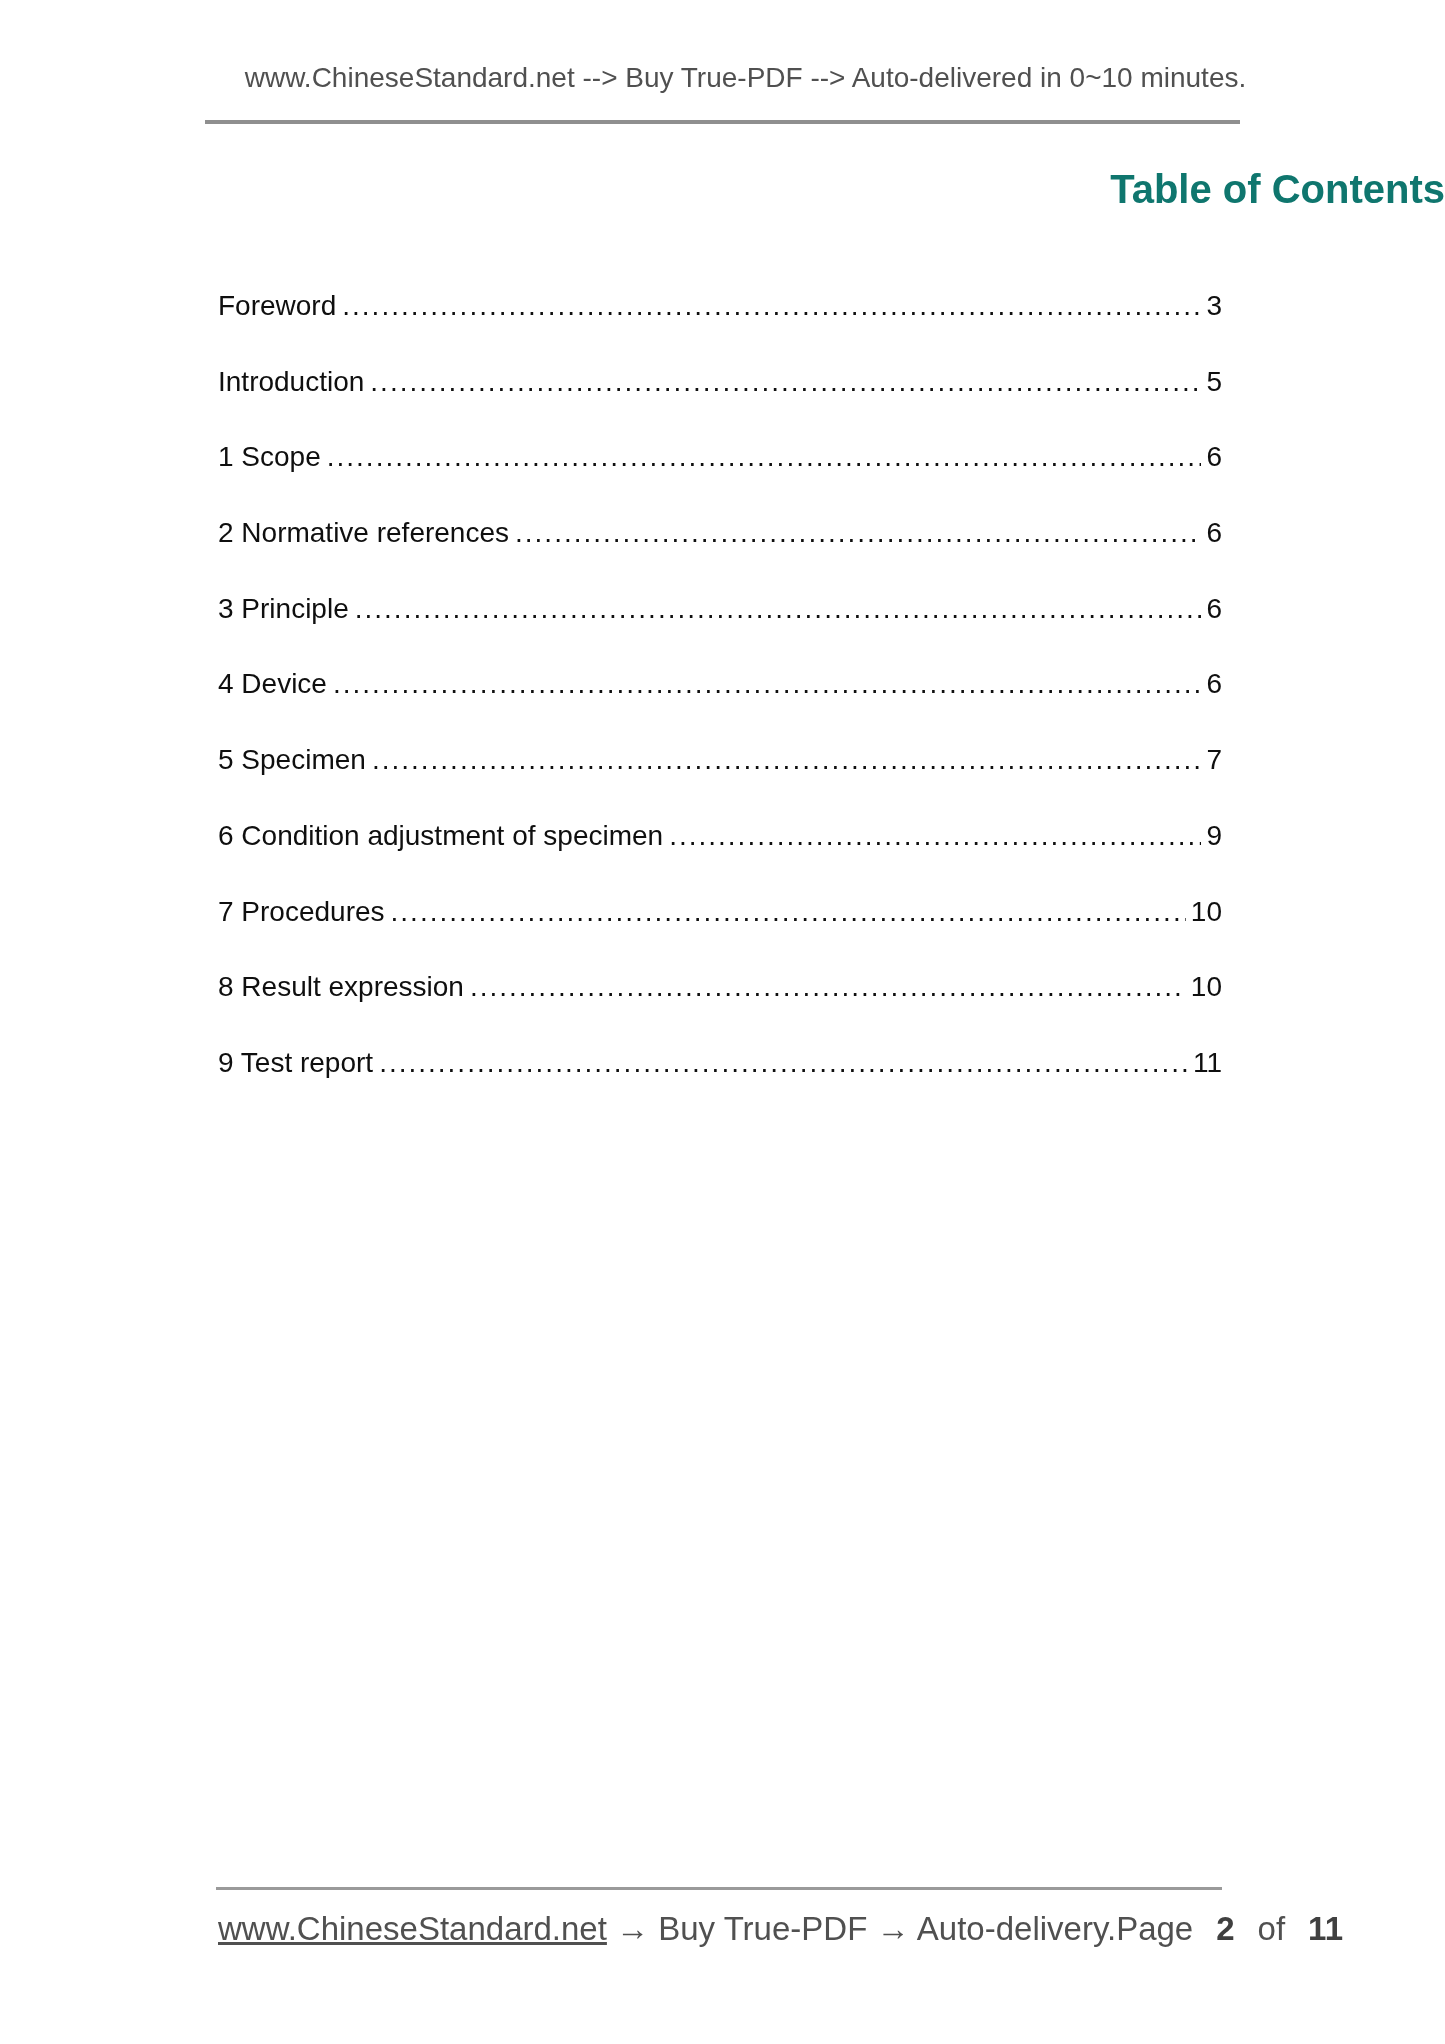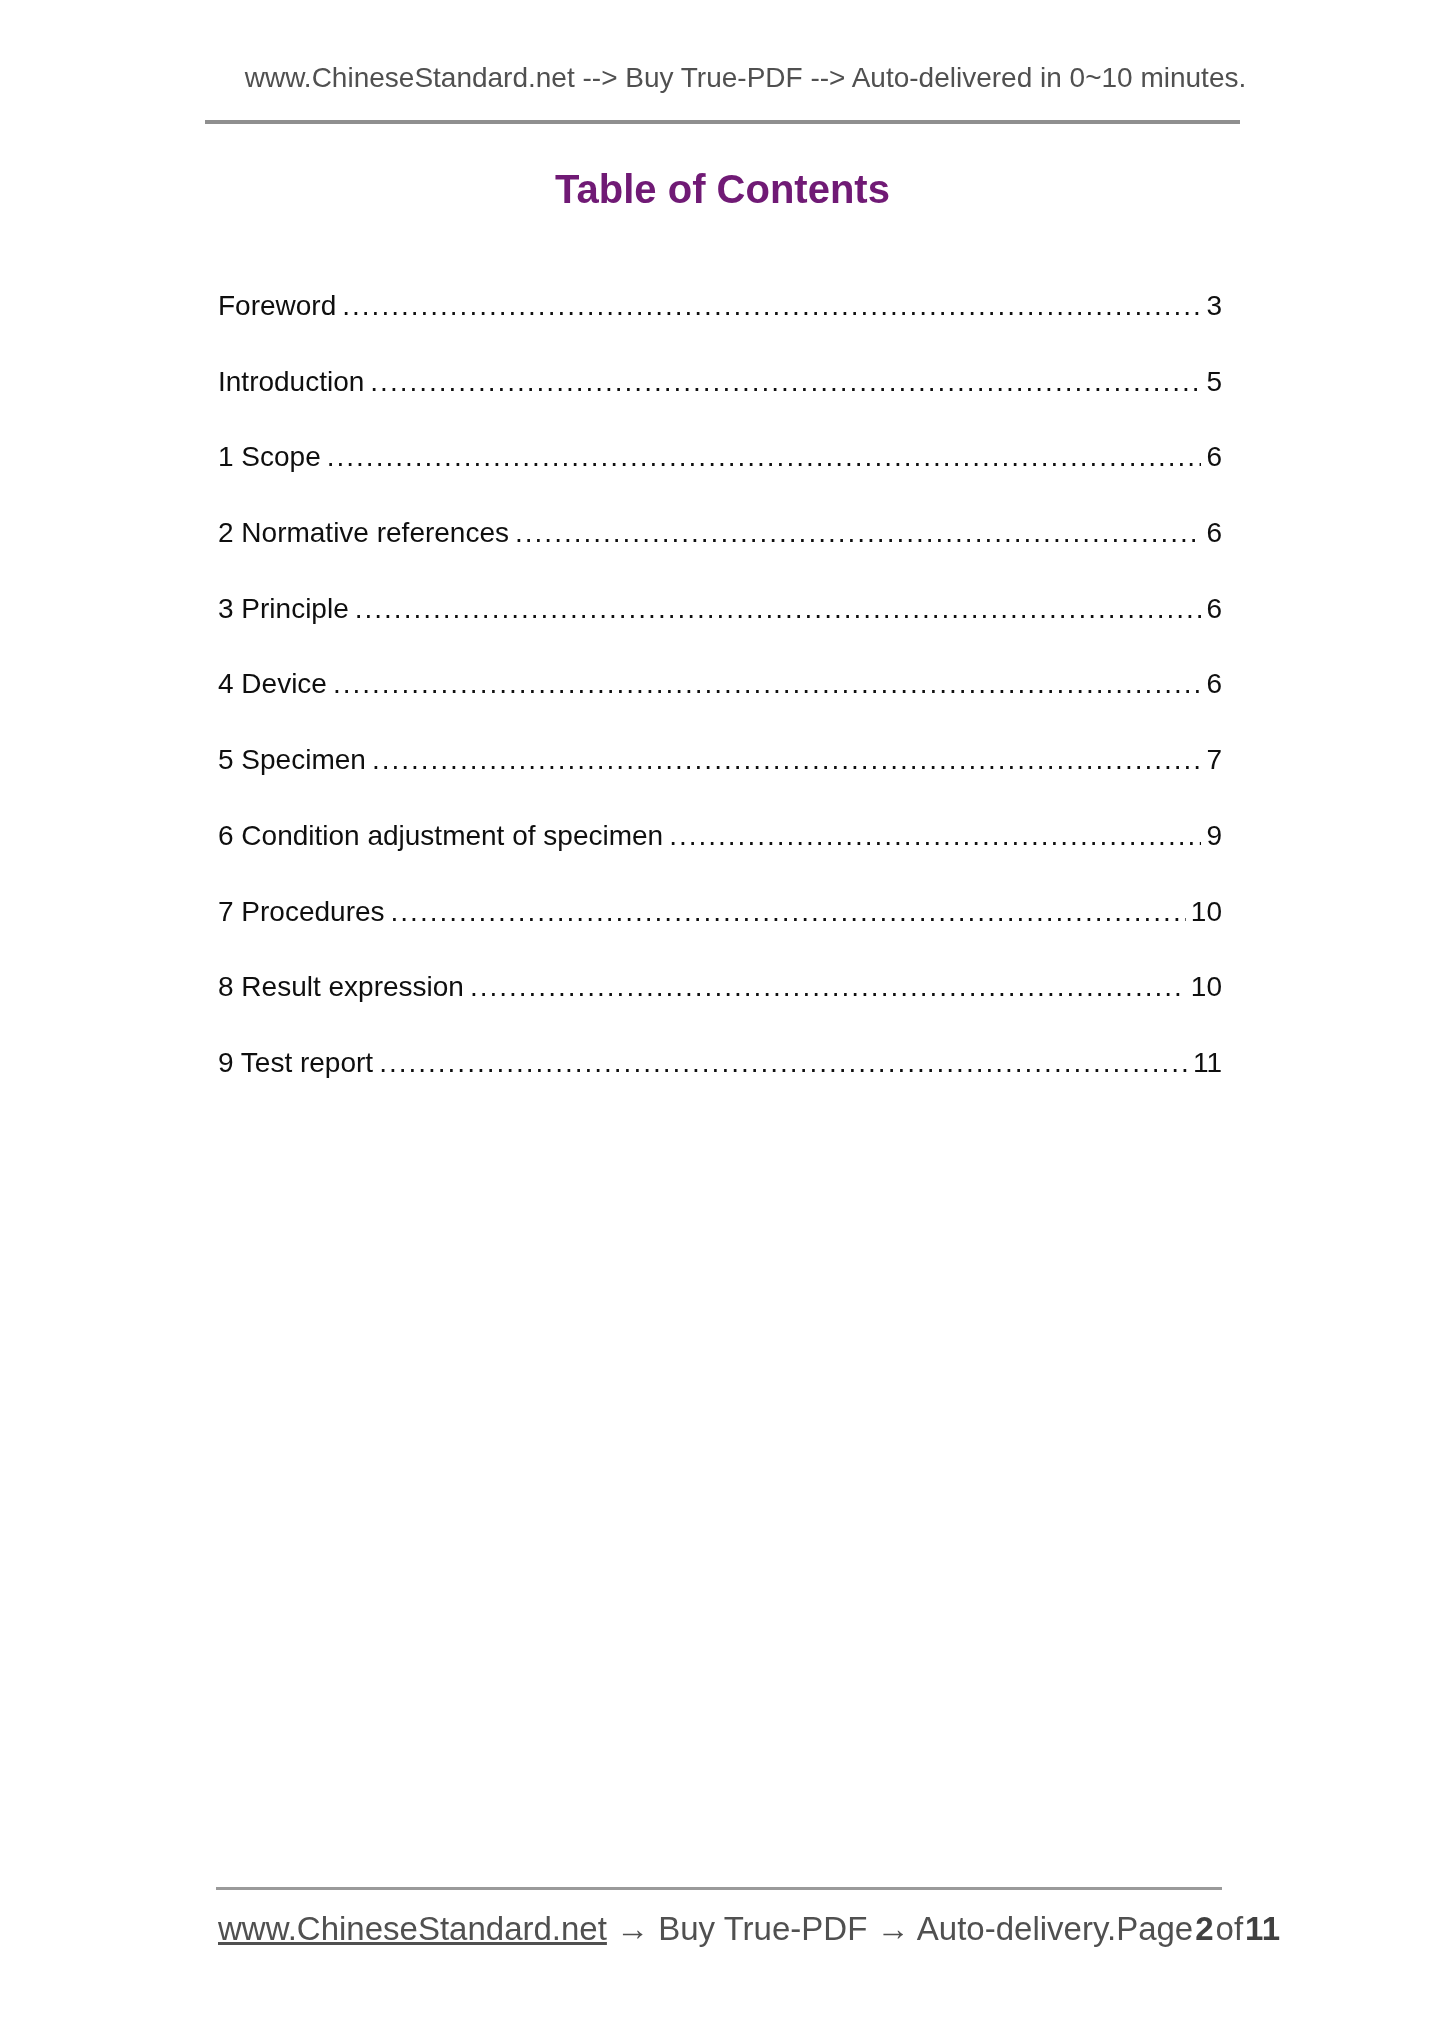--- a/index.html
+++ b/index.html
@@ -23,22 +23,22 @@
     color: #555555; white-space: nowrap;
   }
   .top-rule {
     position: absolute; top: 120px; left: 205px; width: 1035px; height: 4px;
     background: #8f8f8f;
   }
 
   
   .page-title {
     position: absolute; top: 166px; left: 0; width: 100%;
-    text-align: center; font-weight: 700; font-size: 40px; line-height: 46px;
-    color: #701a75;
+    text-align: right; font-weight: 700; font-size: 40px; line-height: 46px;
+    color: #0f766e;
   }
 
   
   .toc {
     position: absolute; top: 291px; left: 218px; width: 1004px;
   }
   .toc-entry {
     display: flex; align-items: center;
     height: 29px; margin-bottom: 46.7px;
     font-size: 28px; line-height: 29px; color: #0f0f0f;
@@ -58,21 +58,21 @@
     background: #9a9a9a;
   }
   .footer-row {
     position: absolute; top: 1912px; left: 218px; width: 1000px;
     display: flex; justify-content: space-between; align-items: baseline;
     font-size: 33px; line-height: 34px; color: #505050; white-space: nowrap;
   }
   .footer-left a, .footer-link {
     color: #505050; text-decoration: underline; cursor: pointer;
   }
-  .footer-page { display: inline-flex; gap: 2px; align-items: baseline; }
+  .footer-page { display: inline-flex; gap: 23px; align-items: baseline; }
   .footer-page .num { font-weight: 700; color: #404040; }
 </style>
 </head>
 <body>
 
 <div class="page">
 
   <div class="header-marketing">www.ChineseStandard.net --&gt; Buy True-PDF --&gt; Auto-delivered in 0~10 minutes.</div>
 
 

